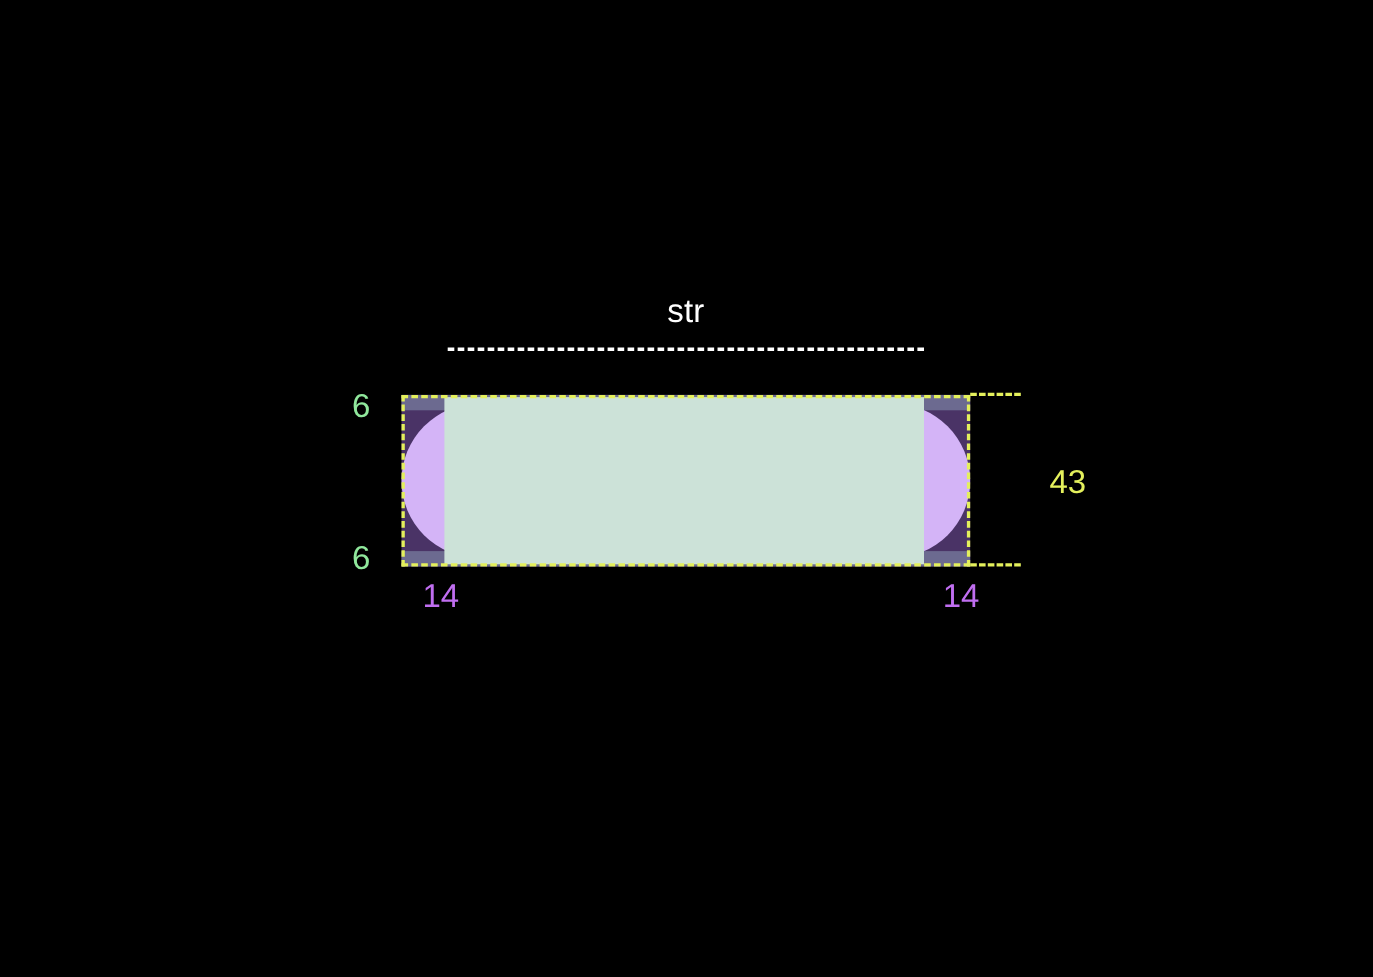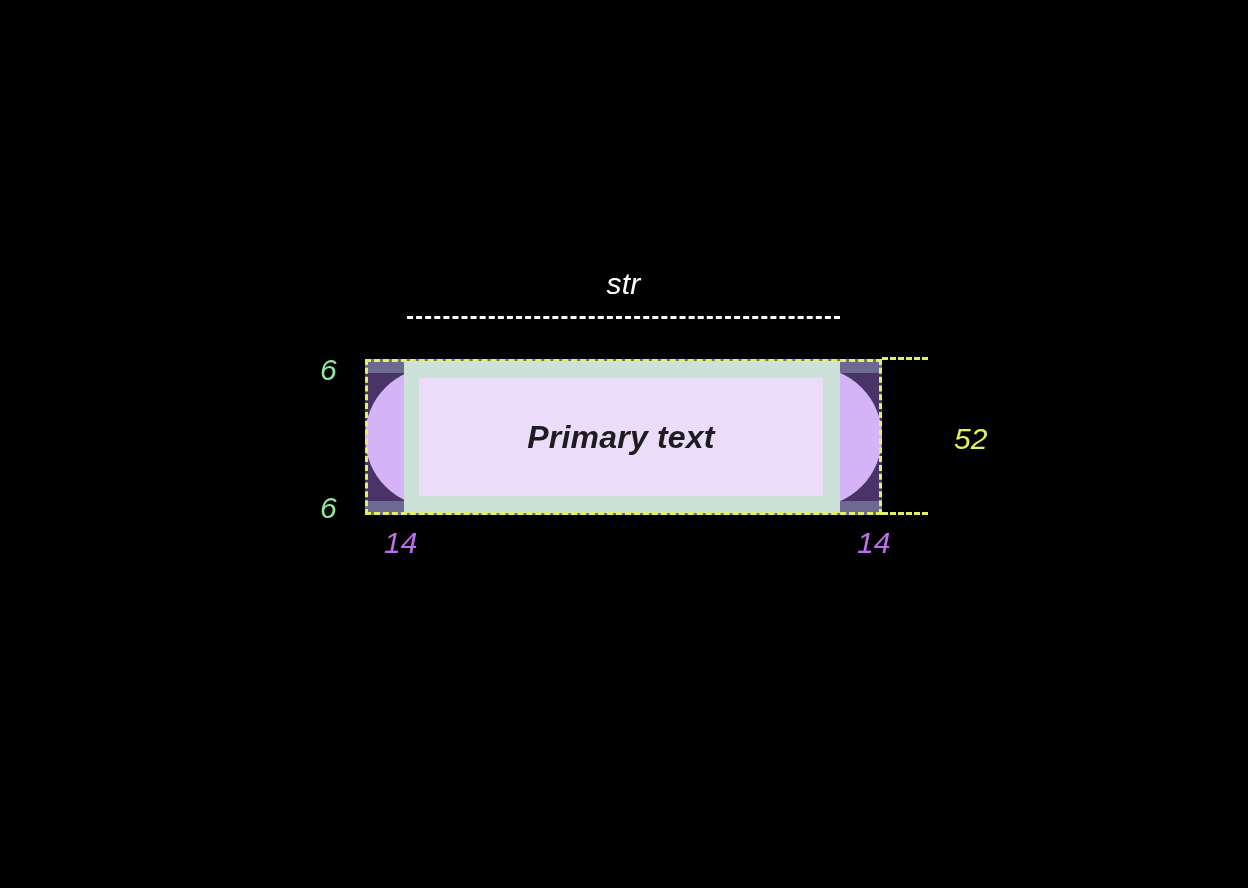--- a/index.html
+++ b/index.html
@@ -17,21 +17,20 @@
     -webkit-font-smoothing: antialiased;
   }
 
   #stage {
     position: absolute;
     left: 0;
     top: 0;
     width: 1248px;
     height: 888px;
     background: #000000;
-    font-style: italic;
   }
 
   
   .str-label {
     position: absolute;
     left: 407px;
     top: 266px;
     width: 433px;
     text-align: center;
     color: #ffffff;
@@ -170,32 +169,29 @@
 
   <div class="outer-box">
     <div class="outer-fill"></div>
     <div class="band top"></div>
     <div class="band bottom"></div>
     <div class="pill"></div>
   </div>
 
   <div class="padding-box"></div>
 
-  <div class="content-box">
-    <span class="content-label">Primary text</span>
-  </div>
 
   <div class="yellow-outline"></div>
 
   <div class="ext-line top"></div>
   <div class="ext-line bottom"></div>
 
   <div class="num green num-top-left">6</div>
 
   <div class="num green num-bottom-left">6</div>
 
   <div class="num violet num-pad-left">14</div>
 
   <div class="num violet num-pad-right">14</div>
 
-  <div class="num yellow num-height">52</div>
+  <div class="num yellow num-height">43</div>
 
 </div>
 
 </body></html>

